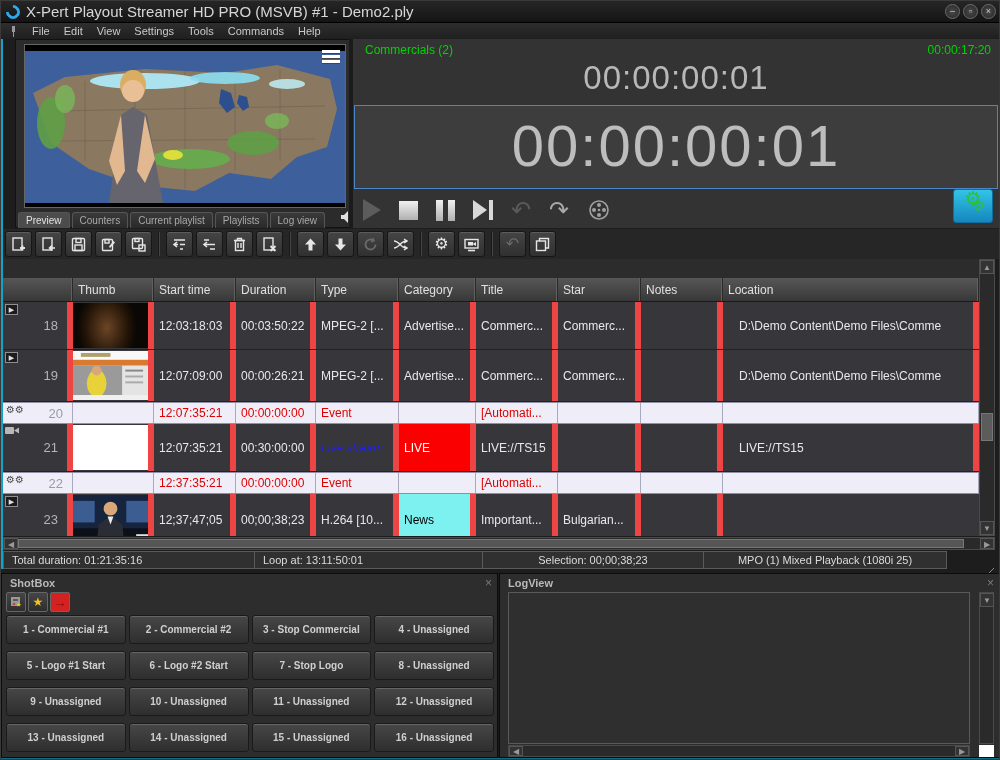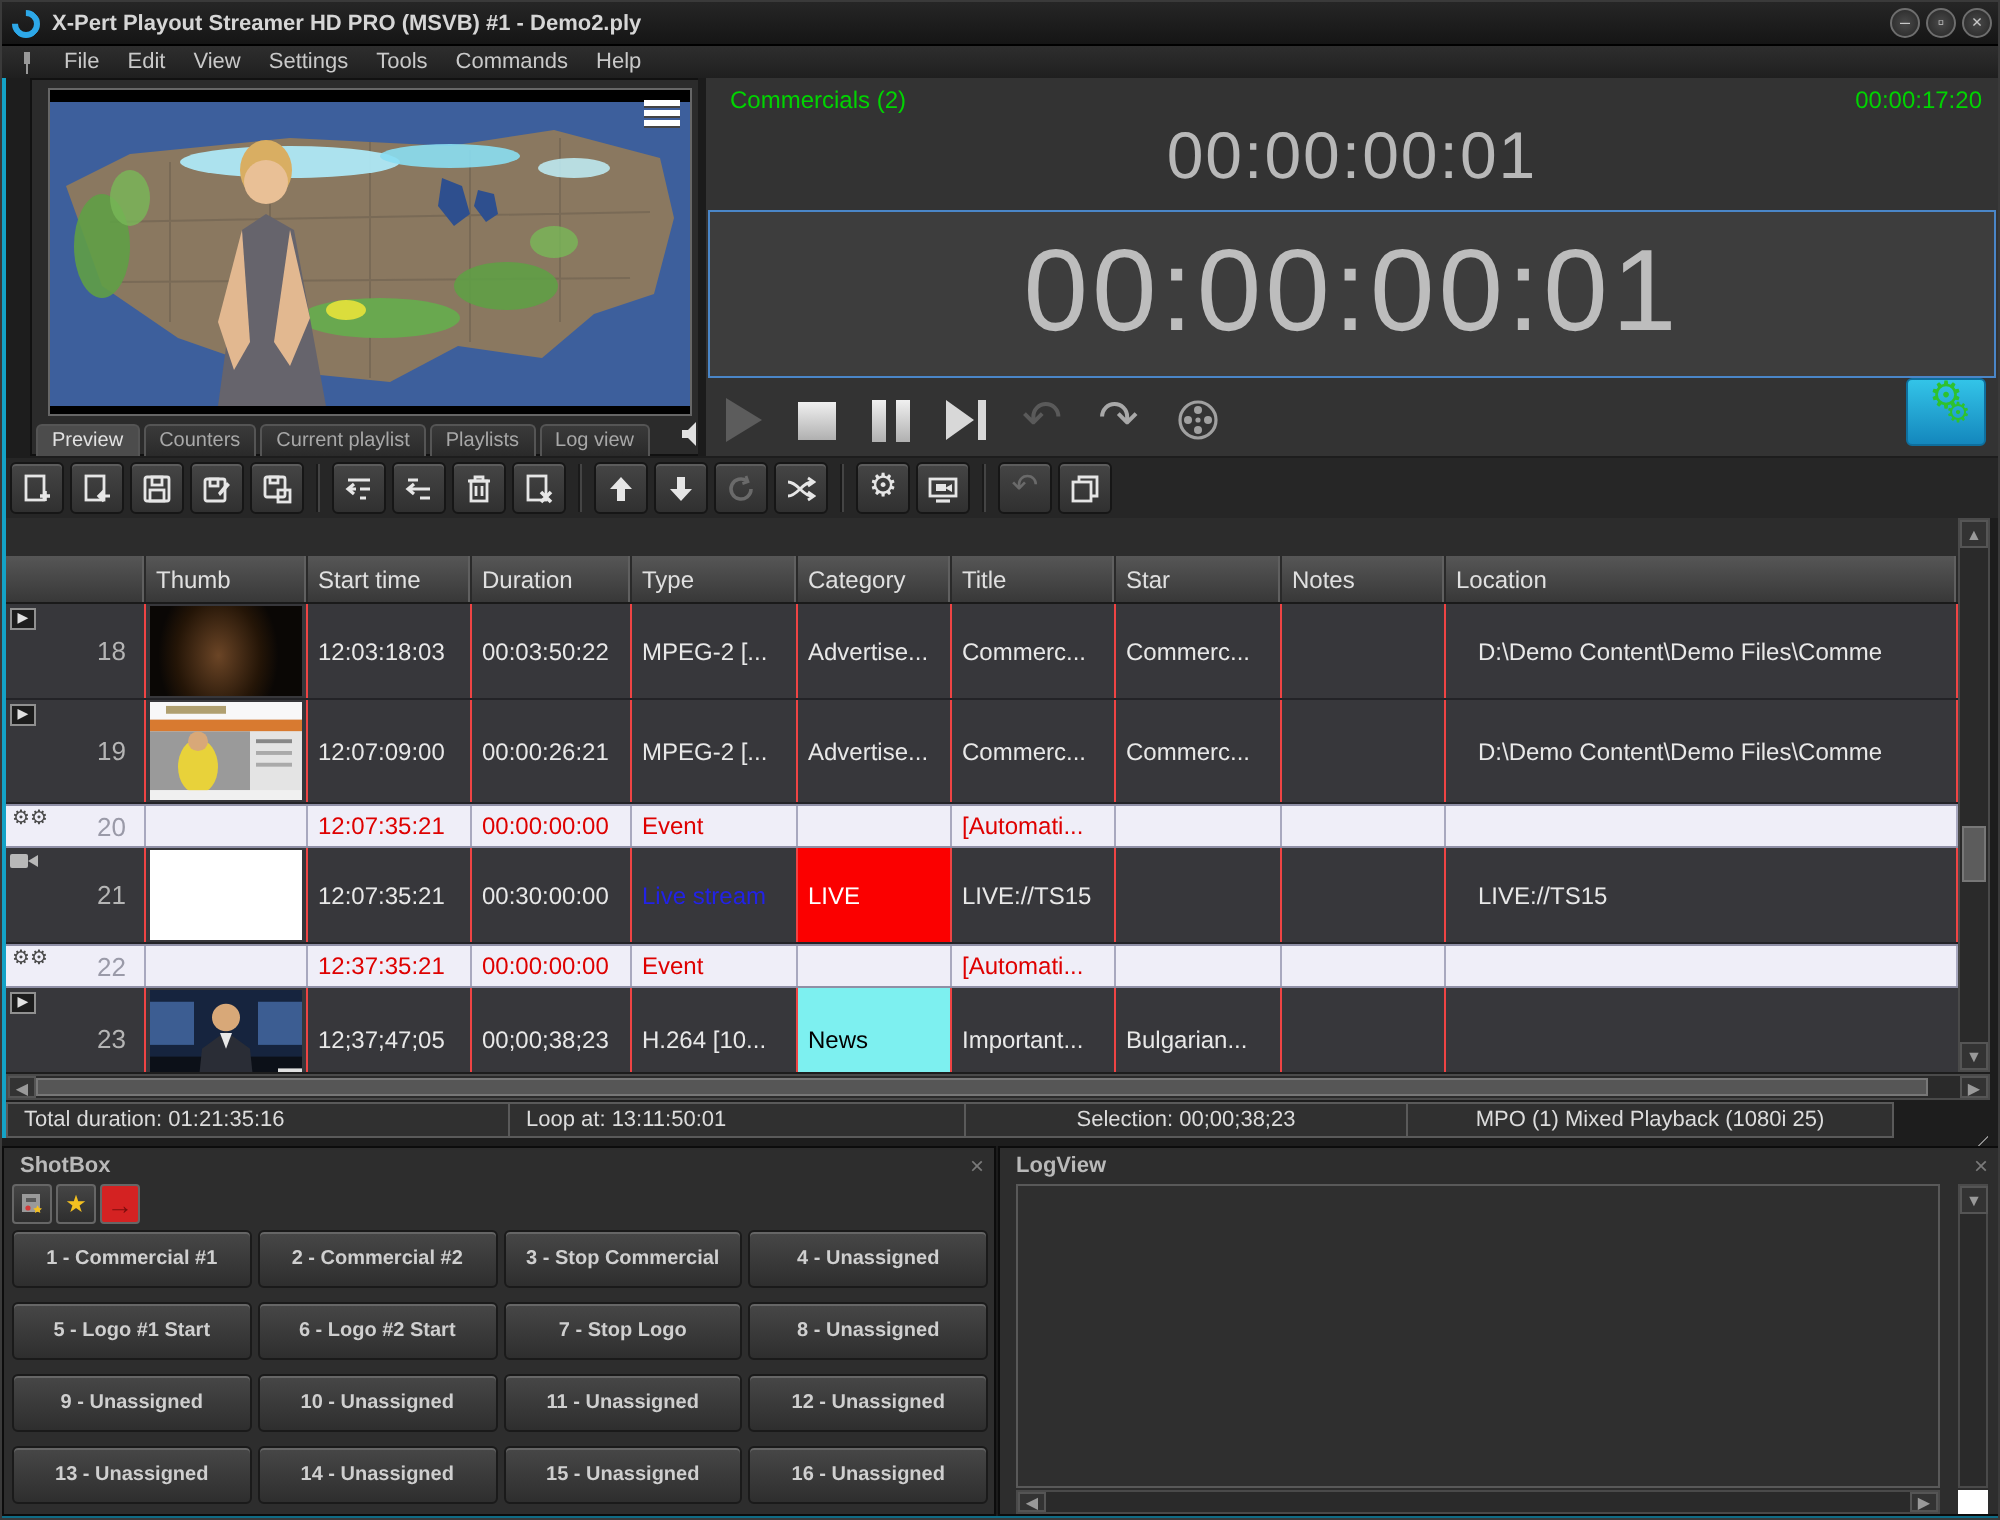--- a/index.html
+++ b/index.html
@@ -5,21 +5,21 @@
   * { margin:0; padding:0; box-sizing:border-box; }
   html,body { background:#000; }
   body { font-family:"Liberation Sans","DejaVu Sans",sans-serif; }
   .app { position:relative; width:1000px; height:760px; background:#1d1d1d; overflow:hidden; border:1px solid #3a3a3a; }
 
   
   .titlebar { position:absolute; left:0; top:0; width:1000px; height:22px;
     background:linear-gradient(#262626,#151515); display:flex; align-items:center; border-bottom:1px solid #000; }
   .applogo { width:14px; height:14px; margin:0 6px 0 5px; border-radius:50%;
     border:3px solid #2da8e8; border-left-color:transparent; transform:rotate(45deg); }
-  .apptitle { color:#d6d6d6; font-size:11px; font-weight:bold; }
+  .apptitle { color:#d6d6d6; font-size:15px; font-weight:normal; }
   .wincontrols { margin-left:auto; display:flex; gap:3px; padding-right:5px; }
   .winbtn { width:15px; height:15px; border-radius:50%; background:radial-gradient(#4a4a4a,#262626);
     border:1px solid #6e6e6e; color:#c8c8c8; font-size:9px; line-height:13px; text-align:center; cursor:default; }
 
   
   .menubar { position:absolute; left:0; top:22px; width:1000px; height:16px;
     background:linear-gradient(#2e2e2e,#1f1f1f); display:flex; align-items:center; gap:14px; padding-left:8px; }
   .pinicon { width:9px; height:11px; }
   .menuitem { color:#c9c9c9; font-size:11px; }
 
@@ -81,39 +81,39 @@
   .tsep { width:2px; height:24px; background:#1a1a1a; border-right:1px solid #444; margin:0 3px; }
 
   
   .table { position:absolute; left:2px; top:258px; width:976px; height:277px; background:#2c2c2c; overflow:hidden; }
   .thead, .prow { display:grid; grid-template-columns:70px 81px 82px 80px 83px 77px 82px 83px 82px 1fr; }
   .thead { height:24px; background:linear-gradient(#565656,#383838); border-bottom:1px solid #1a1a1a;margin-top:19px; }
   .th { color:#e0e0e0; font-size:12px; display:flex; align-items:center; padding-left:5px;
     border-right:1px solid #2a2a2a; box-shadow:inset -1px 0 0 #606060; }
   .prow { position:relative; }
   .row-media { background:#37373b; border-bottom:1px solid #232327; }
-  .row-media .pc { border-right:1px solid #ef4444; }
+  .row-media .pc { border-right:6px solid #ef4444; }
   .row-event { background:#efeef8; border-bottom:1px solid #8f8fa6; border-top:1px solid #8f8fa6; }
   .row-event .pc { border-right:1px solid #a8a8bf; }
   .pc { position:relative; display:flex; align-items:center; padding:0 5px; overflow:hidden;
     white-space:nowrap; font-size:12px; color:#e8e8e8; }
   .row-event .pc { color:#de0000; }
   .numcell { justify-content:flex-end; padding-right:9px; color:#b5b5b5; font-size:13px; }
   .row-event .numcell { color:#9a9aa8; }
   .clipicon { position:absolute; top:2px; left:2px; width:13px; height:11px; background:#1c1c1c;
     border:1px solid #909090; color:#e0e0e0; font-size:7px; line-height:9px; text-align:center; }
   .gearsmini { position:absolute; top:1px; left:3px; color:#4a4a4a; font-size:10px; }
   .camicon { position:absolute; top:2px; left:2px; }
   .thumbcell { justify-content:center; padding:0; }
   .thumb { width:76px; height:calc(100% - 2px); }
   .thumb-18 { background:radial-gradient(ellipse 30px 40px at 45% 55%, #6b4526, #241507 70%, #0a0705); }
   .thumb-21 { background:#fff; }
   .cell-red { background:#fb0000; color:#fff !important; }
   .cell-cyan { background:#7df0f0; color:#000 !important; }
-  .type-live { color:#2222e6 !important; }
+  .type-live { color:#2222e6 !important;font-style:italic; }
   .loccell { padding-left:16px; }
   .tfiller { height:9px; }
 
   
   .vscroll { position:absolute; left:978px; top:258px; width:16px; height:277px; background:#2a2a2a; border:1px solid #4a4a4a; }
   .sbtn { position:absolute; left:0; width:14px; height:14px; background:#333; color:#999; font-size:8px;
     text-align:center; line-height:14px; border:1px solid #555; }
   .vscroll .up { top:0; } .vscroll .down { bottom:0; }
   .vthumb { position:absolute; left:1px; top:153px; width:12px; height:28px; background:#5c5c5c; border:1px solid #777; }
   .hscroll { position:absolute; left:2px; top:536px; width:992px; height:13px; background:#2a2a2a; border:1px solid #4a4a4a; }

